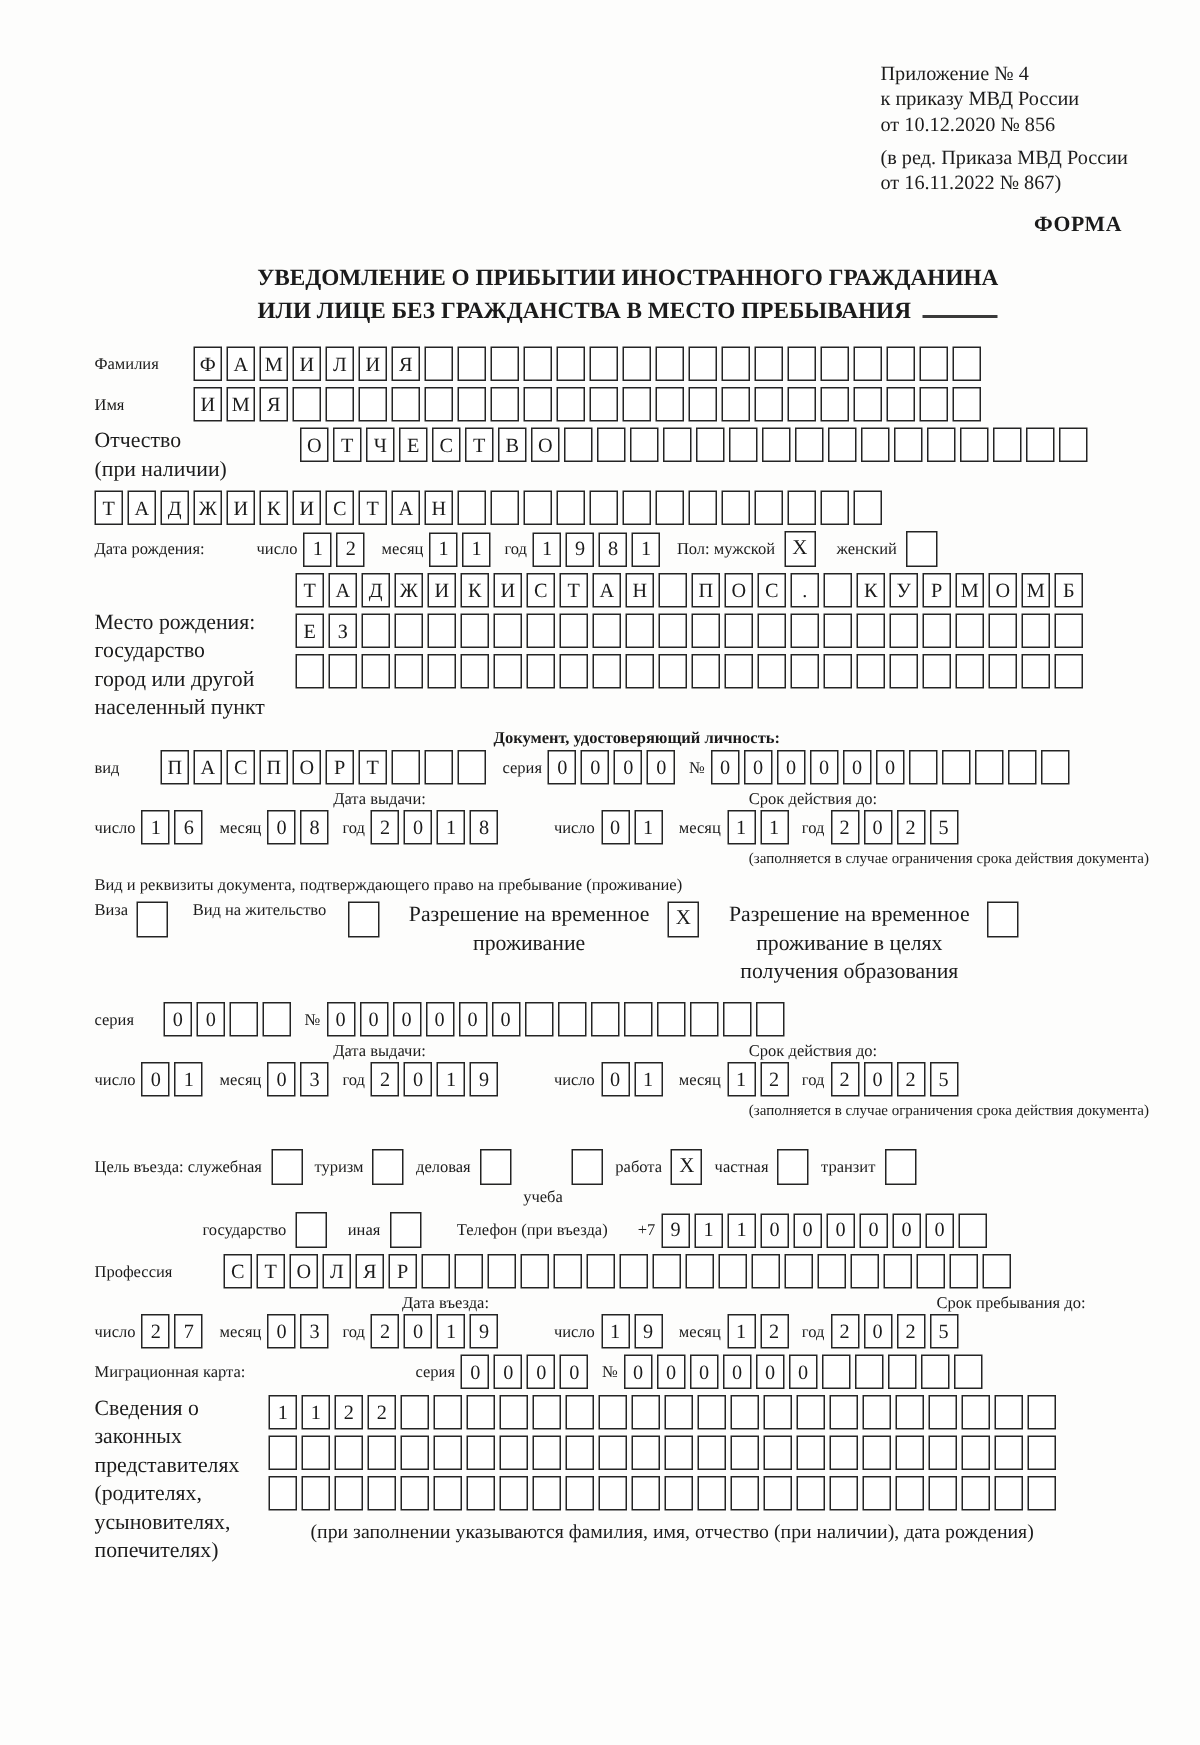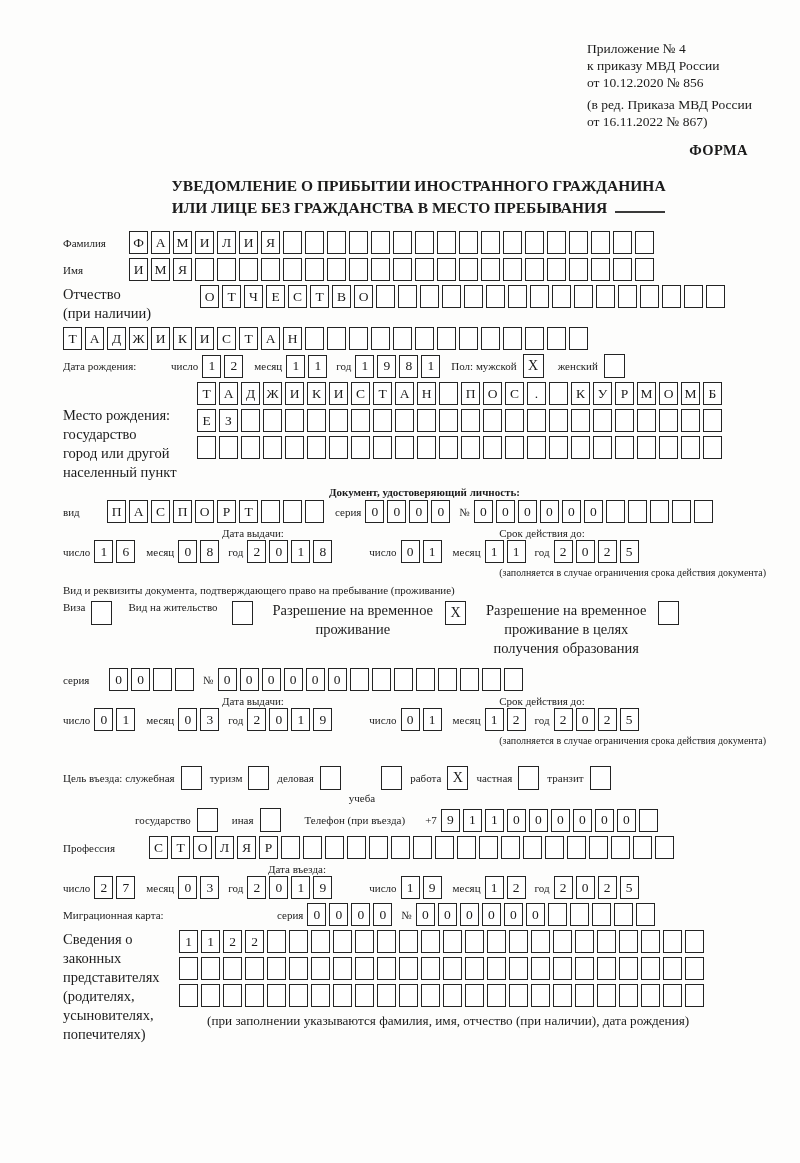--- a/index.html
+++ b/index.html
@@ -519,20 +519,21 @@
           <span class="cell"></span>
           <span class="cell"></span>
           <span class="cell"></span>
           <span class="cell"></span>
         </div>
       </div>
       <div class="frow" style="margin-top: 4px; margin-bottom: 1px; gap: 44px;">
         <span class="gap" style="width: 80px;"></span>
         <span class="lbl c" style="width: 220px;">Дата въезда:</span>
         <span class="gap" style="width: 50px;"></span>
+        <span class="lbl c" style="width: 250px;">Срок пребывания до:</span>
       </div>
       <div class="frow">
         <span class="lbl">число</span>
         <div class="cgroup">
           <span class="cell">2</span>
           <span class="cell">7</span>
         </div>
         <span class="lbl" style="margin-left: 4px;">месяц</span>
         <div class="cgroup">
           <span class="cell">0</span>

